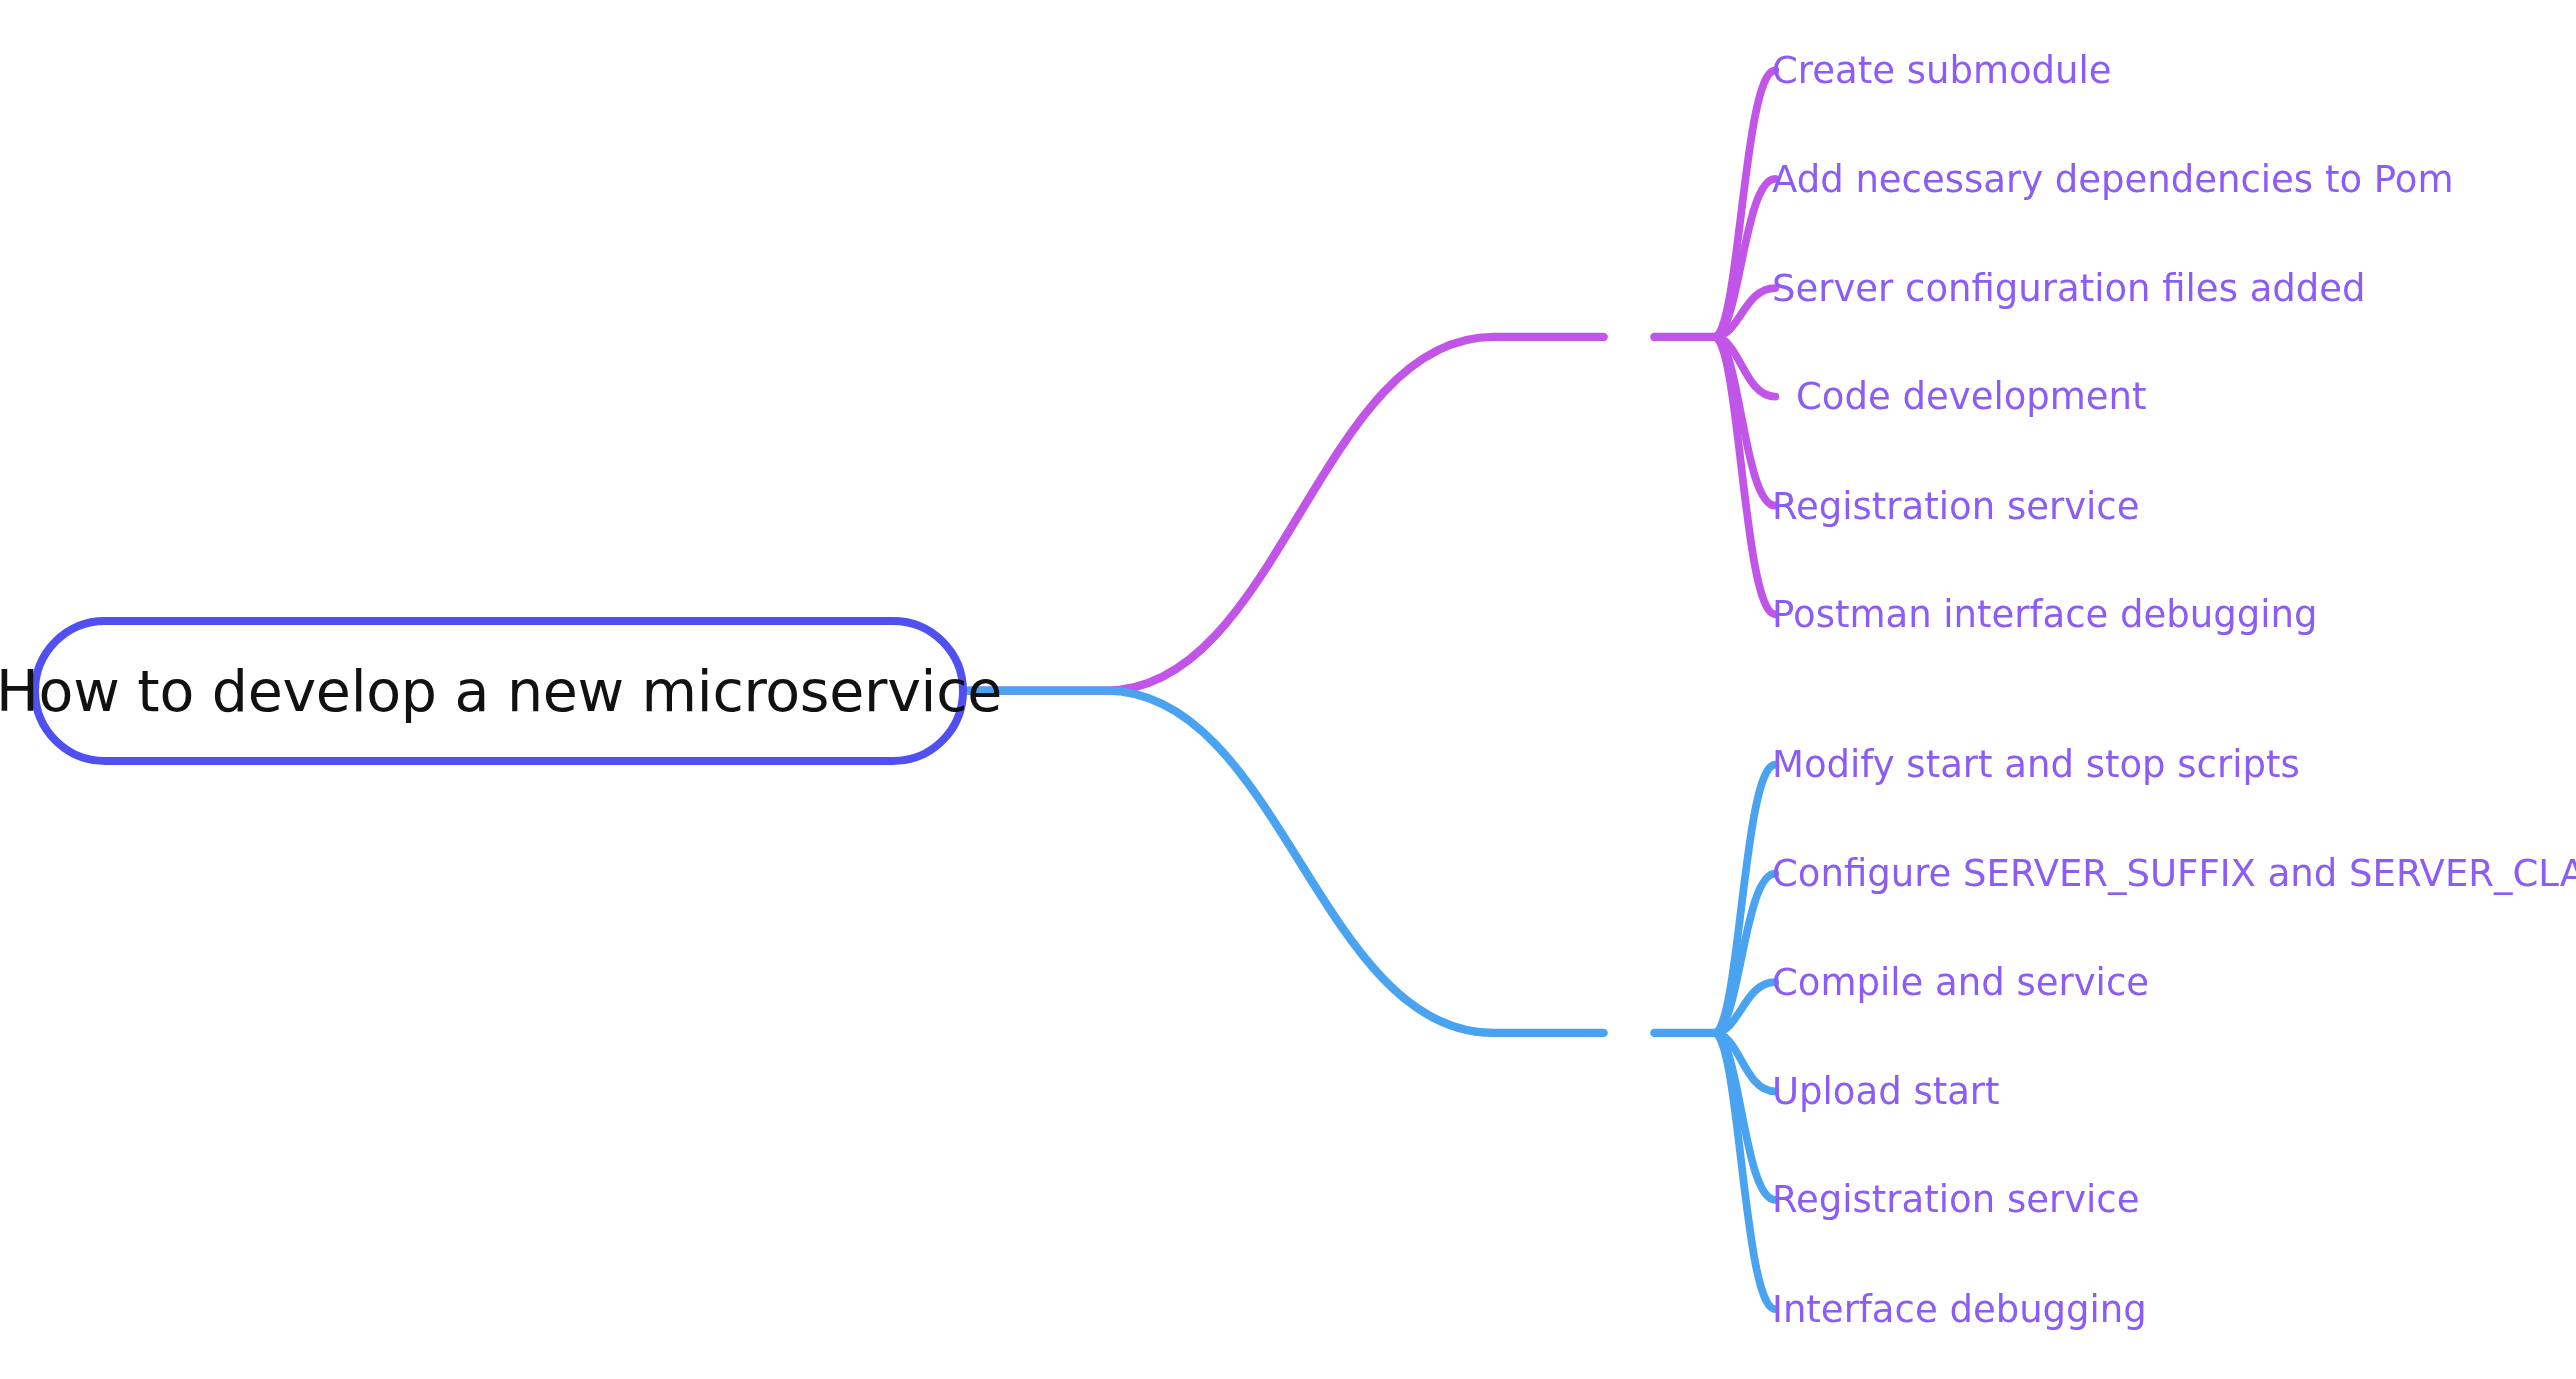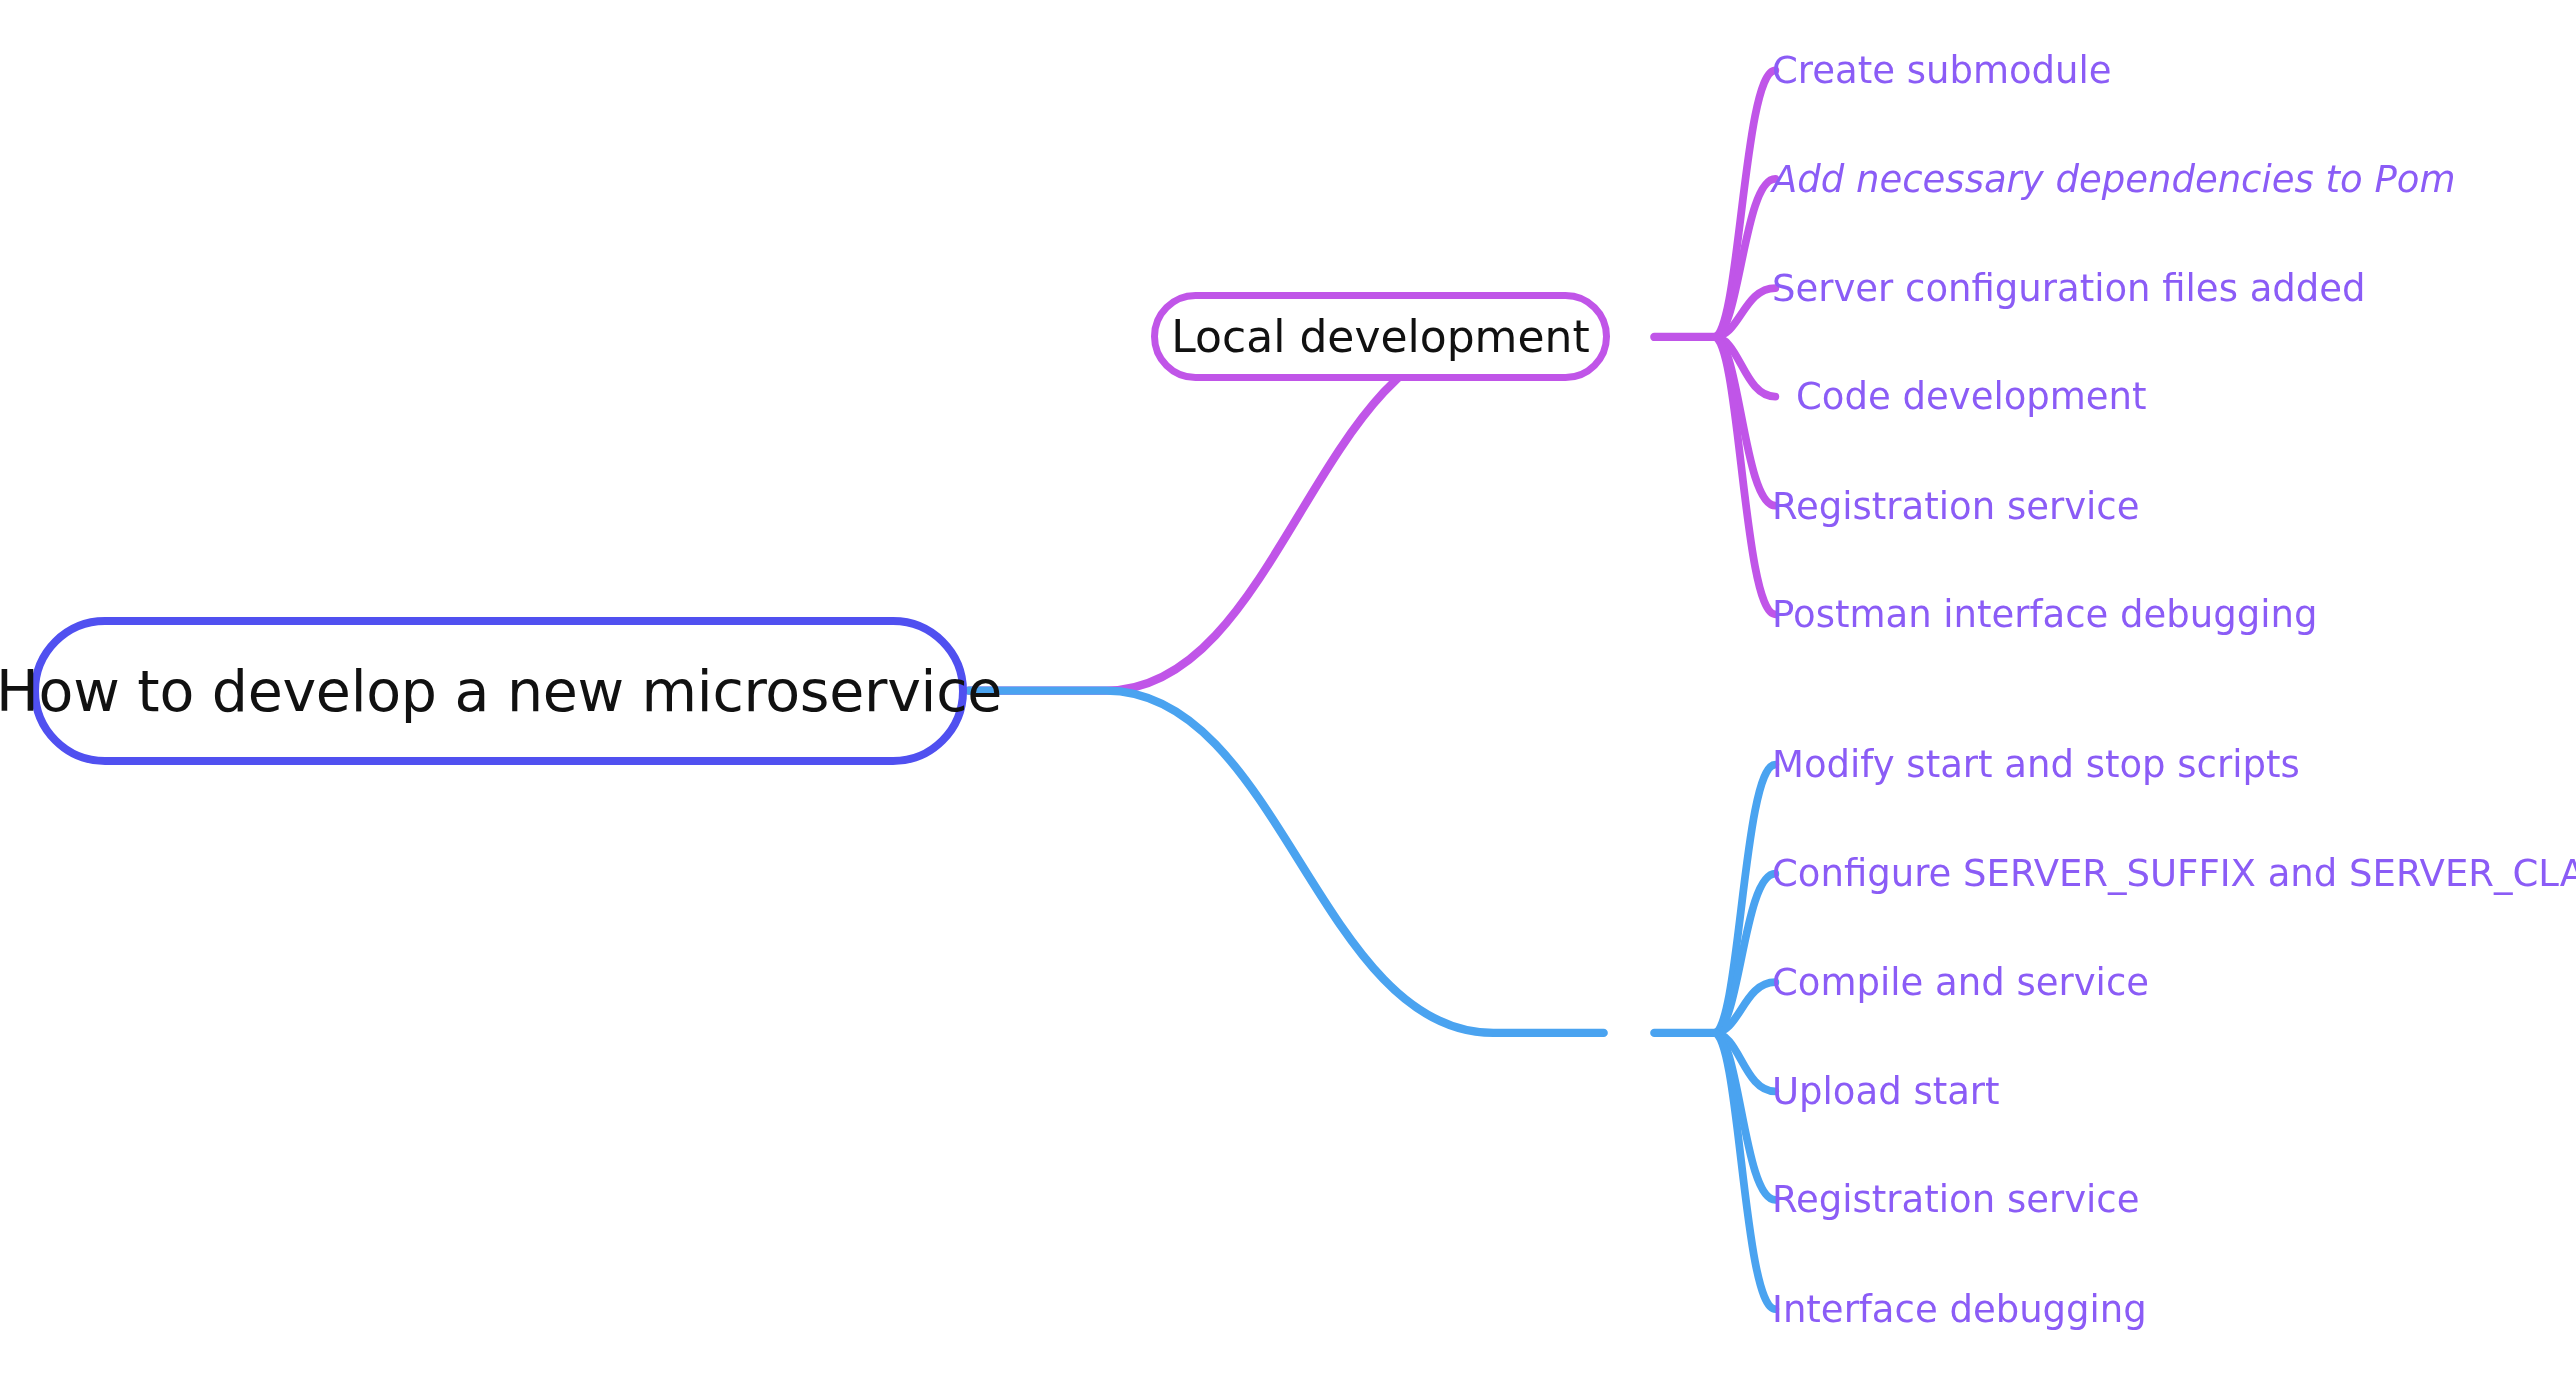--- a/index.html
+++ b/index.html
@@ -110,28 +110,25 @@
         <path d="M 2875 1732 C 2918.26 1732, 2924.44 1830, 2978 1830" stroke="#4aa3f0" stroke-width="13" fill="none" stroke-linecap="round"></path>
         <path d="M 2875 1732 C 2918.26 1732, 2924.44 2012, 2978 2012" stroke="#4aa3f0" stroke-width="13" fill="none" stroke-linecap="round"></path>
         <path d="M 2875 1732 C 2918.26 1732, 2924.44 2195, 2978 2195" stroke="#4aa3f0" stroke-width="13" fill="none" stroke-linecap="round"></path>
       </g>
   </svg>
 
   <div class="node" id="node-root">
     <span class="node-label">How to develop a new microservice</span>
   </div>
 
-  <div class="node" id="node-branch-0">
-    <span class="node-label">Local development</span>
-  </div>
 
 
   <div id="leaf-layer">
       <div class="leaf" style="top: 70px;">Create submodule</div>
-      <div class="leaf" style="top: 179px; font-style: italic;">Add necessary dependencies to Pom</div>
+      <div class="leaf" style="top: 179px;">Add necessary dependencies to Pom</div>
       <div class="leaf" style="top: 288px;">Server configuration files added</div>
       <div class="leaf" style="top: 396px; margin-left: 24px;">Code development</div>
       <div class="leaf" style="top: 506px;">Registration service</div>
       <div class="leaf" style="top: 614px;">Postman interface debugging</div>
       <div class="leaf" style="top: 764px;">Modify start and stop scripts</div>
       <div class="leaf" style="top: 873px;">Configure SERVER_SUFFIX and SERVER_CLASS</div>
       <div class="leaf" style="top: 982px;">Compile and service</div>
       <div class="leaf" style="top: 1091px;">Upload start</div>
       <div class="leaf" style="top: 1199px;">Registration service</div>
       <div class="leaf" style="top: 1309px; text-align: center;">Interface debugging</div>

